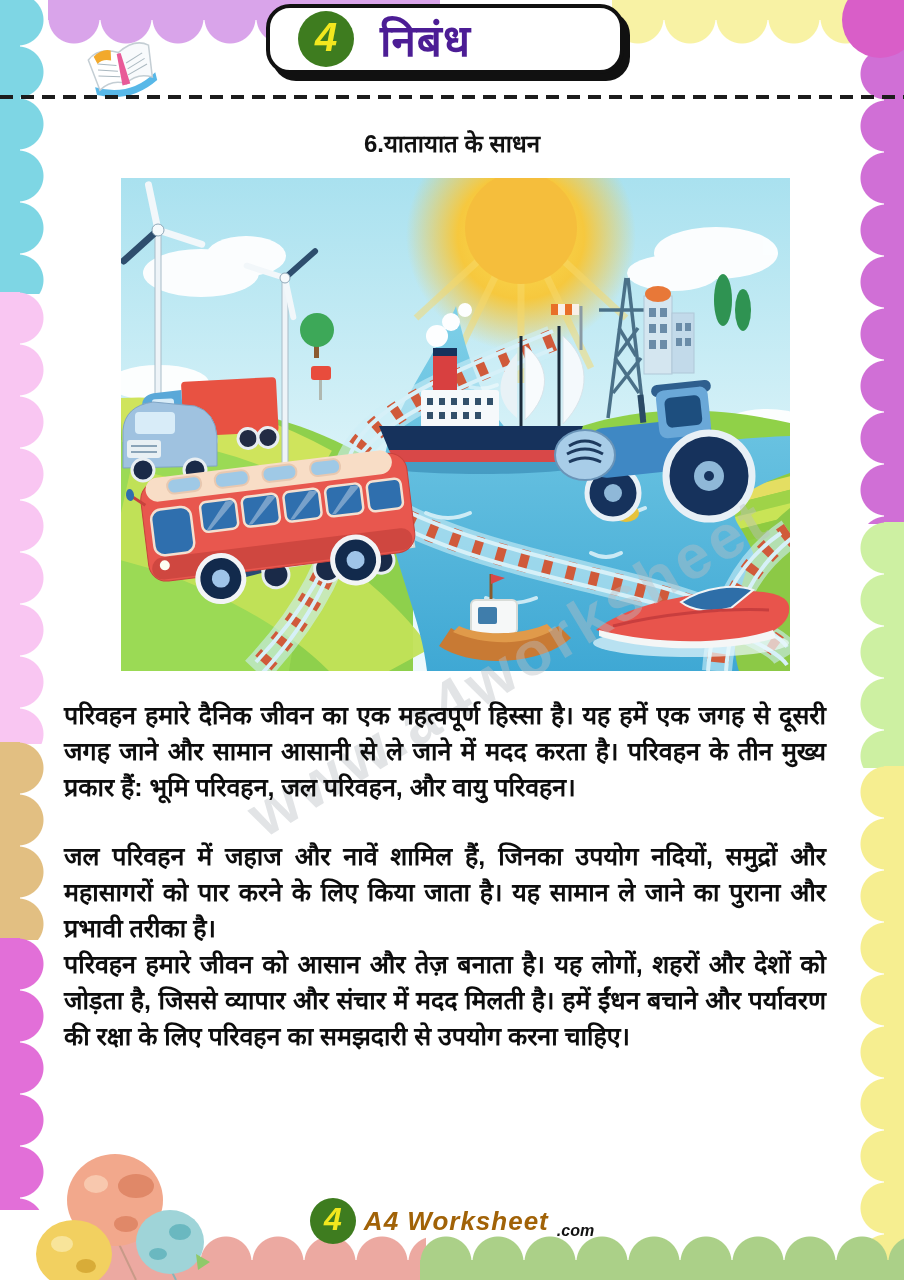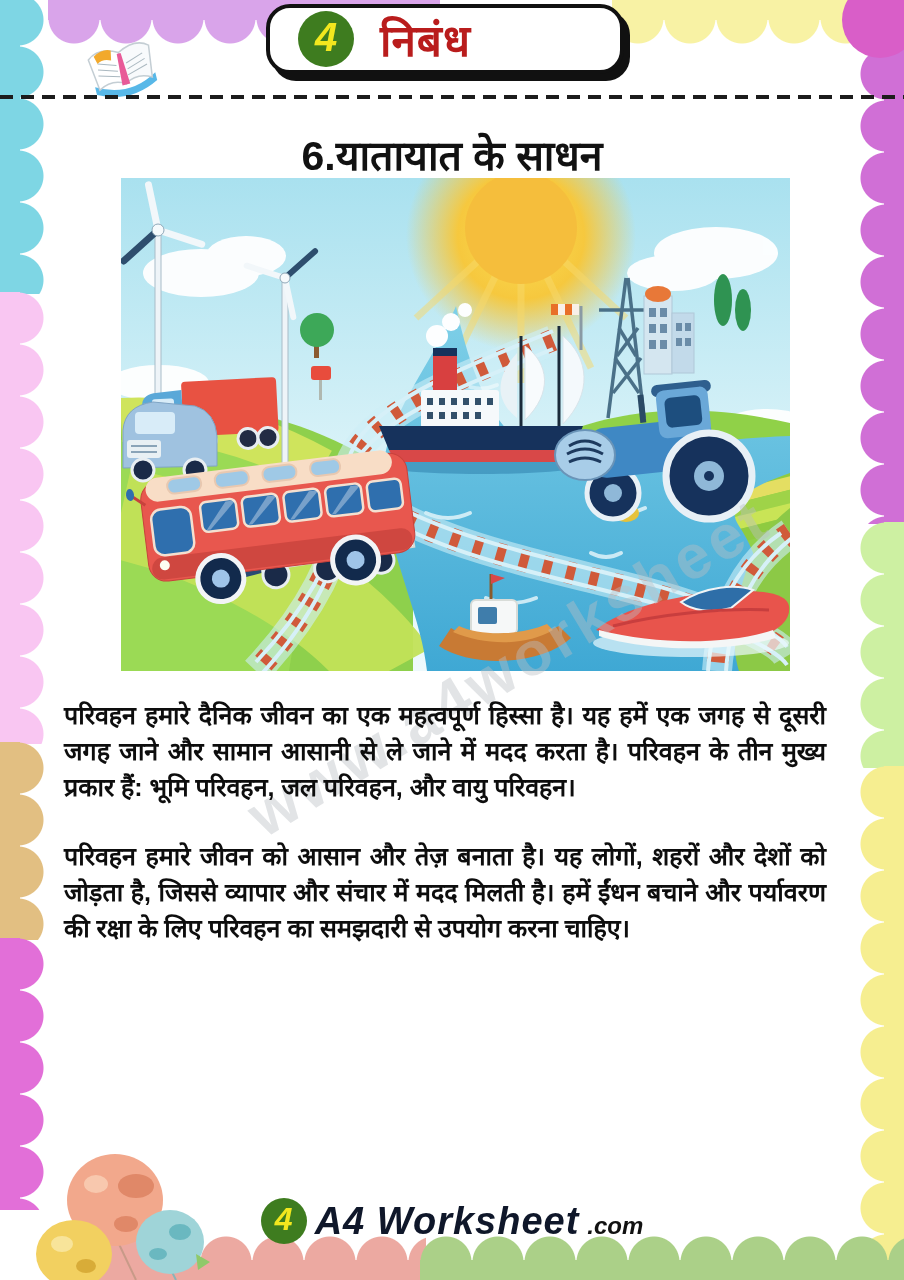--- a/index.html
+++ b/index.html
@@ -24,52 +24,52 @@
     radial-gradient(circle at 26px 28px, var(--c) 25px, rgba(0,0,0,0) 26px) left bottom/52px 46px repeat-x;}
   .corner-blob{position:absolute;z-index:1;border-radius:50%;}
 
   
   .header-badge{position:absolute;left:266px;top:4px;width:358px;height:70px;z-index:5;
     background:#fff;border:4px solid #111;border-radius:24px;
     box-shadow:6px 7px 0 #111;display:flex;align-items:center;gap:26px;padding-left:28px;box-sizing:border-box;}
   .logo-circle{width:56px;height:56px;border-radius:50%;background:#3e7c1f;
     display:flex;align-items:center;justify-content:center;flex:0 0 auto;}
   .logo-circle span{color:#f2e71e;font-size:40px;font-weight:bold;font-style:italic;line-height:1;transform:translateY(-2px);}
-  .header-title{font-size:44px;font-weight:bold;color:#b91c1c;letter-spacing:1px;}
+  .header-title{font-size:44px;font-weight:bold;color:#4c1d95;letter-spacing:1px;}
 
   .dashed-divider{position:absolute;left:0;right:0;top:95px;height:4px;z-index:6;
     background:repeating-linear-gradient(90deg,#1c1c1c 0 13px,rgba(0,0,0,0) 13px 21px);}
 
   .book-icon{position:absolute;left:84px;top:38px;z-index:5;}
 
   
   .essay-title{position:absolute;left:0;right:0;top:126px;margin:0;z-index:4;
-    text-align:center;font-size:41px;font-weight:bold;color:#111;}
+    text-align:center;font-size:24px;font-weight:bold;color:#111;}
 
   
   .illus-wrap{position:absolute;left:121px;top:178px;width:669px;height:493px;z-index:2;}
   .illus-wrap svg{display:block;width:100%;height:100%;}
 
   
   .watermark{position:absolute;left:235px;top:790px;width:500px;z-index:3;
     transform:rotate(-31deg);transform-origin:left top;
     font-size:62px;font-weight:bold;color:rgba(185,190,196,0.42);letter-spacing:4px;white-space:nowrap;pointer-events:none;}
 
   
   .essay-body{position:absolute;left:64px;top:697px;width:762px;z-index:4;}
   .essay-body p{margin:0;font-size:25px;line-height:36px;font-weight:bold;color:#0d0d0d;text-align:justify;}
   .essay-body p.gap{margin-bottom:33px;}
 
   
   .footer{position:absolute;left:0;right:0;top:1198px;z-index:4;
     display:flex;align-items:center;justify-content:center;gap:8px;}
   .footer .logo-circle{width:46px;height:46px;}
   .footer .logo-circle span{font-size:32px;}
-  .footer-brand{font-size:38px;font-weight:bold;font-style:italic;color:#0f172a;letter-spacing:1px;}
-  .footer-suffix{font-size:24px;font-weight:bold;font-style:italic;color:#111;align-self:flex-end;padding-bottom:4px;}
+  .footer-brand{font-size:26px;font-weight:bold;font-style:italic;color:#a16207;letter-spacing:1px;}
+  .footer-suffix{font-size:16px;font-weight:bold;font-style:italic;color:#111;align-self:flex-end;padding-bottom:4px;}
 
   .balloons{position:absolute;left:18px;top:1142px;z-index:2;}
 </style>
 </head>
 <body>
 
 <div class="page">
 
   <div class="edge v scal-l" style="--c:#7ed6e4;top:-6px;height:300px"></div>
   <div class="edge v scal-l" style="--c:#f9c6f2;top:292px;height:452px"></div>
@@ -405,20 +405,21 @@
         <path d="M318,468 C350,490 420,488 450,460 L438,448 C400,466 350,464 330,450 Z" fill="#c87a34"></path>
         <path d="M332,454 C365,468 405,468 432,452 L426,446 C398,458 360,458 338,448 Z" fill="#e09a4a"></path>
       </g>
     </svg>
   </div>
 
   <div class="watermark">www.a4worksheet</div>
 
   <div class="essay-body">
     <p class="gap">परिवहन हमारे दैनिक जीवन का एक महत्वपूर्ण हिस्सा है। यह हमें एक जगह से दूसरी जगह जाने और सामान आसानी से ले जाने में मदद करता है। परिवहन के तीन मुख्य प्रकार हैं: भूमि परिवहन, जल परिवहन, और वायु परिवहन।</p>
+    <p>जल परिवहन में जहाज और नावें शामिल हैं, जिनका उपयोग नदियों, समुद्रों और महासागरों को पार करने के लिए किया जाता है। यह सामान ले जाने का पुराना और प्रभावी तरीका है।</p>
     <p>परिवहन हमारे जीवन को आसान और तेज़ बनाता है। यह लोगों, शहरों और देशों को जोड़ता है, जिससे व्यापार और संचार में मदद मिलती है। हमें ईंधन बचाने और पर्यावरण की रक्षा के लिए परिवहन का समझदारी से उपयोग करना चाहिए।</p>
   </div>
 
   <div class="footer">
     <div class="logo-circle">
       <span>4</span>
     </div>
     <span class="footer-brand">A4 Worksheet</span>
     <span class="footer-suffix">.com</span>
   </div>

